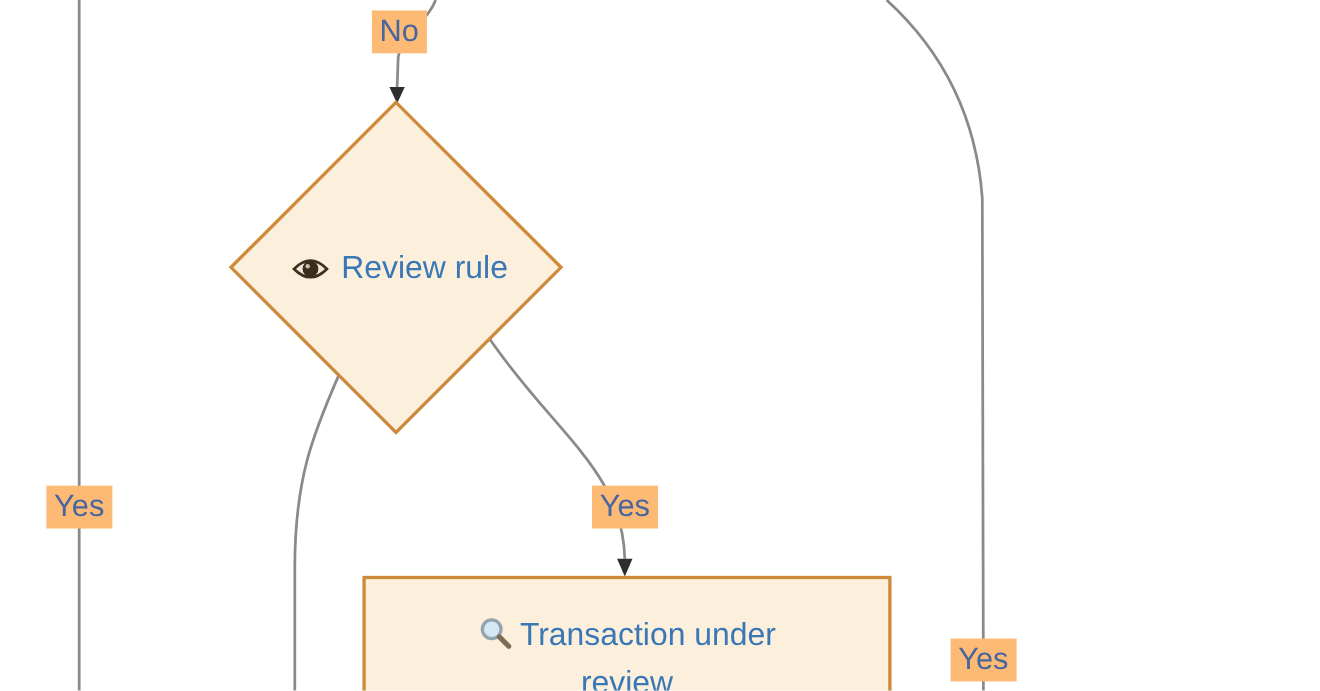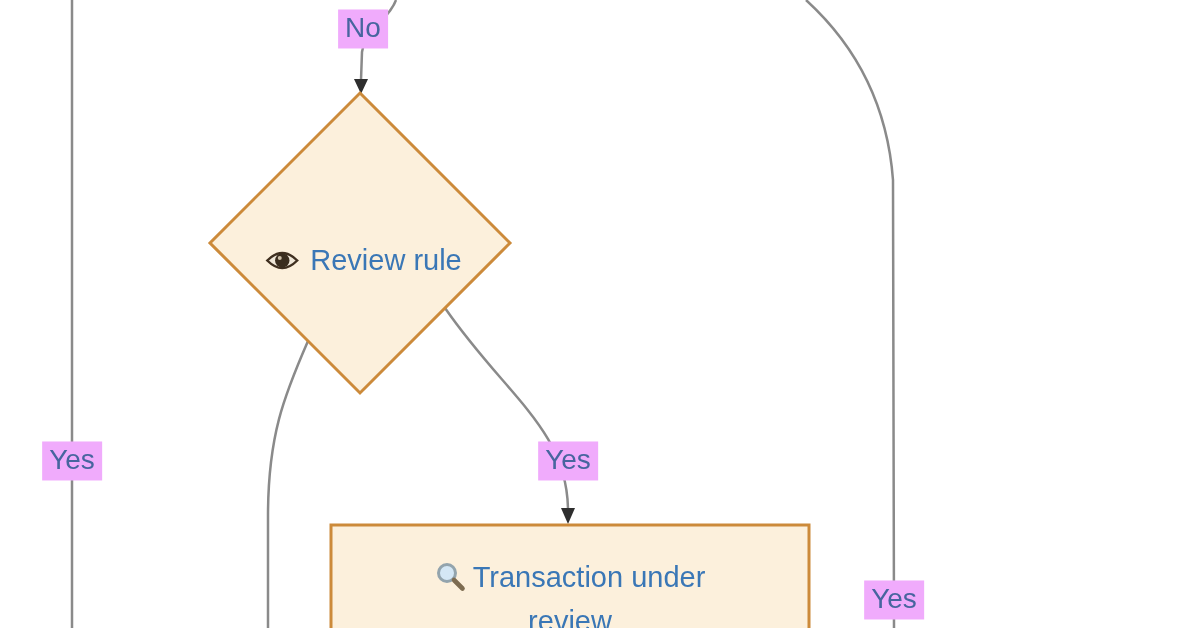--- a/index.html
+++ b/index.html
@@ -9,21 +9,21 @@
     height: 628px;
     overflow: hidden;
     background: #ffffff;
     font-family: "Liberation Sans", "DejaVu Sans", sans-serif;
   }
   #wires { position: absolute; left: 0; top: 0; }
 
   .edge-label {
     position: absolute;
     transform: translate(-50%, -50%);
-    background: #f0abfc;
+    background: #fdba74;
     color: #47659f;
     font-size: 28px;
     line-height: 1.18;
     padding: 2px 7px 4px 7px;
     white-space: nowrap;
     text-align: center;
   }
 
   .node-label {
     position: absolute;
@@ -64,21 +64,21 @@
     <polygon points="361,94 354,79 368,79" fill="#2e2e2e"></polygon>
 
     <path d="M 445 308 C 505 395 566 428 568 508" fill="none" stroke="#8a8a8a" stroke-width="2.5"></path>
     <polygon points="568,524 561,508 575,508" fill="#2e2e2e"></polygon>
 
     <polygon points="360,93 510,243 360,393 210,243" fill="#fcf0dc" stroke="#cc8a3a" stroke-width="3"></polygon>
 
     <rect x="331" y="525" width="478" height="150" fill="#fcf0dc" stroke="#cc8a3a" stroke-width="3"></rect>
   </svg>
 
-  <div id="review-rule-label" class="node-label" style="left:363px; top:260px;align-items:center;">
+  <div id="review-rule-label" class="node-label" style="left:363px; top:244px;align-items:center;">
     <svg width="36" height="26" viewBox="0 0 36 26">
       <path d="M 3 13 Q 18 -2 33 13 Q 18 28 3 13 Z" fill="#efe7d8" stroke="#3f2f1f" stroke-width="2.4"></path>
       <circle cx="18" cy="13" r="7.2" fill="#3a2d1e"></circle>
       <circle cx="15.5" cy="10.5" r="2" fill="#cdbfa8"></circle>
     </svg>
     <span>Review rule</span>
   </div>
 
   <div id="transaction-label" class="node-label" style="left:570px; top:599px;">
     <svg class="inline-icon" width="31" height="31" viewBox="0 0 31 31">

